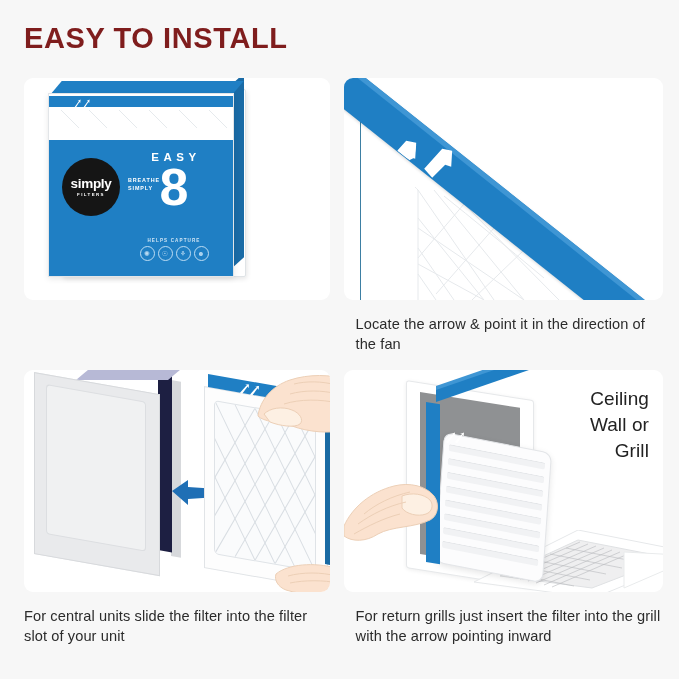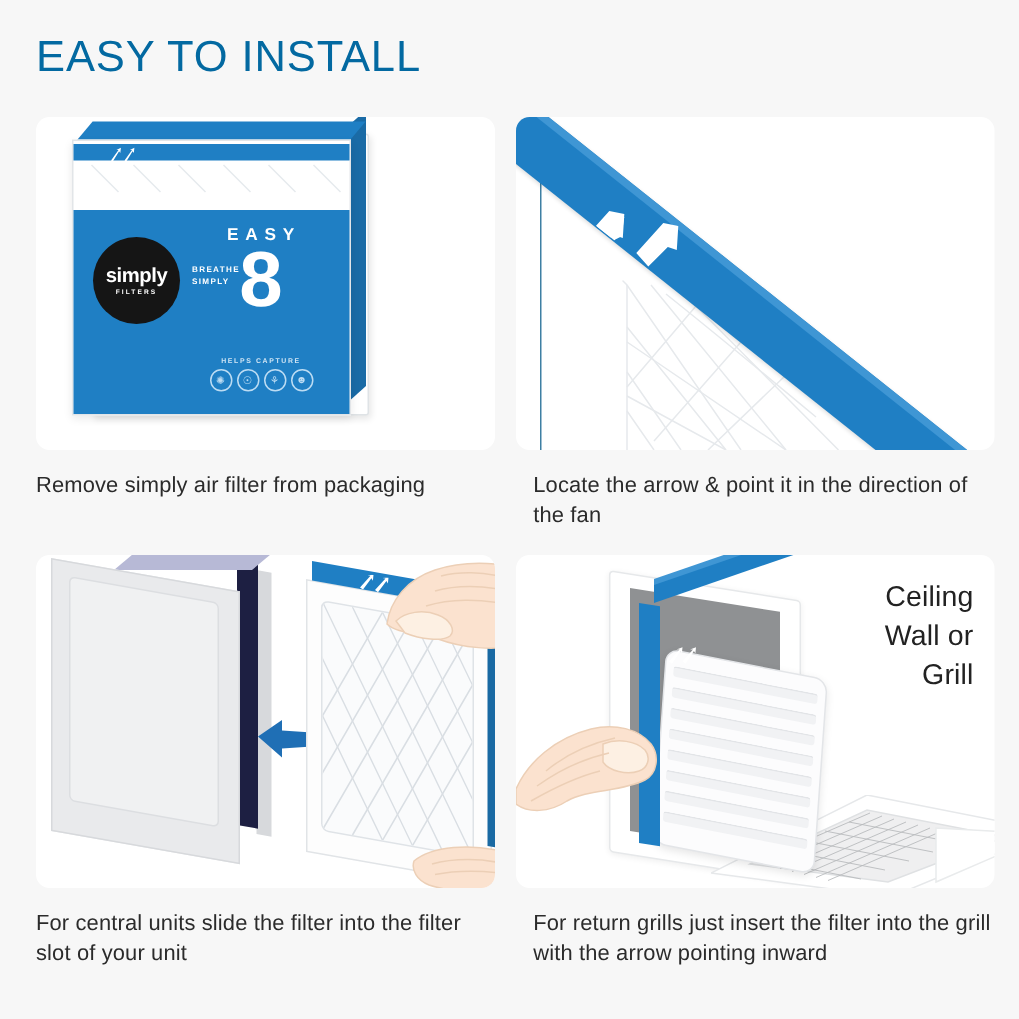--- a/index.html
+++ b/index.html
@@ -7,22 +7,22 @@
     width:679px;height:679px;overflow:hidden;
     background:#f7f7f7;
     font-family:"Liberation Sans","DejaVu Sans",sans-serif;
     -webkit-font-smoothing:antialiased;
   }
   .page{position:relative;width:679px;height:679px;background:#f7f7f7;}
 
   
   .title{
     position:absolute;left:24px;top:24px;
-    font-size:29px;font-weight:normal;letter-spacing:.6px;
-    color:#0369a1;line-height:1;
+    font-size:29px;font-weight:bold;letter-spacing:.6px;
+    color:#7f1d1d;line-height:1;
   }
 
   
   .grid{position:absolute;left:0;top:78px;width:679px;}
   .row{display:flex;}
   .cell{width:339.5px;box-sizing:border-box;padding:0 0 0 0;}
   .cell.left{padding-left:24px;padding-right:10px;}
   .cell.right{padding-left:4px;padding-right:16px;}
 
   .card{
@@ -287,21 +287,20 @@
                   <div class="hic">✺</div>
                   <div class="hic">☉</div>
                   <div class="hic">⚘</div>
                   <div class="hic">☻</div>
                 </div>
               </div>
             </div>
 
           </div>
         </div>
-        <div class="caption">Remove simply air filter from packaging</div>
       </div>
 
       <div class="cell right">
         <div class="card">
           <div class="p2">
 
             <svg class="p2-mesh" width="340" height="222" viewBox="0 0 340 222" style="position:absolute;left:0;top:0;" aria-hidden="true">
               <g stroke="#e6e9ec" stroke-width="1" fill="none">
                 <path d="M72 110 Q70 108 74 112 L150 222"></path>
                 <path d="M74 112 L74 222"></path>

